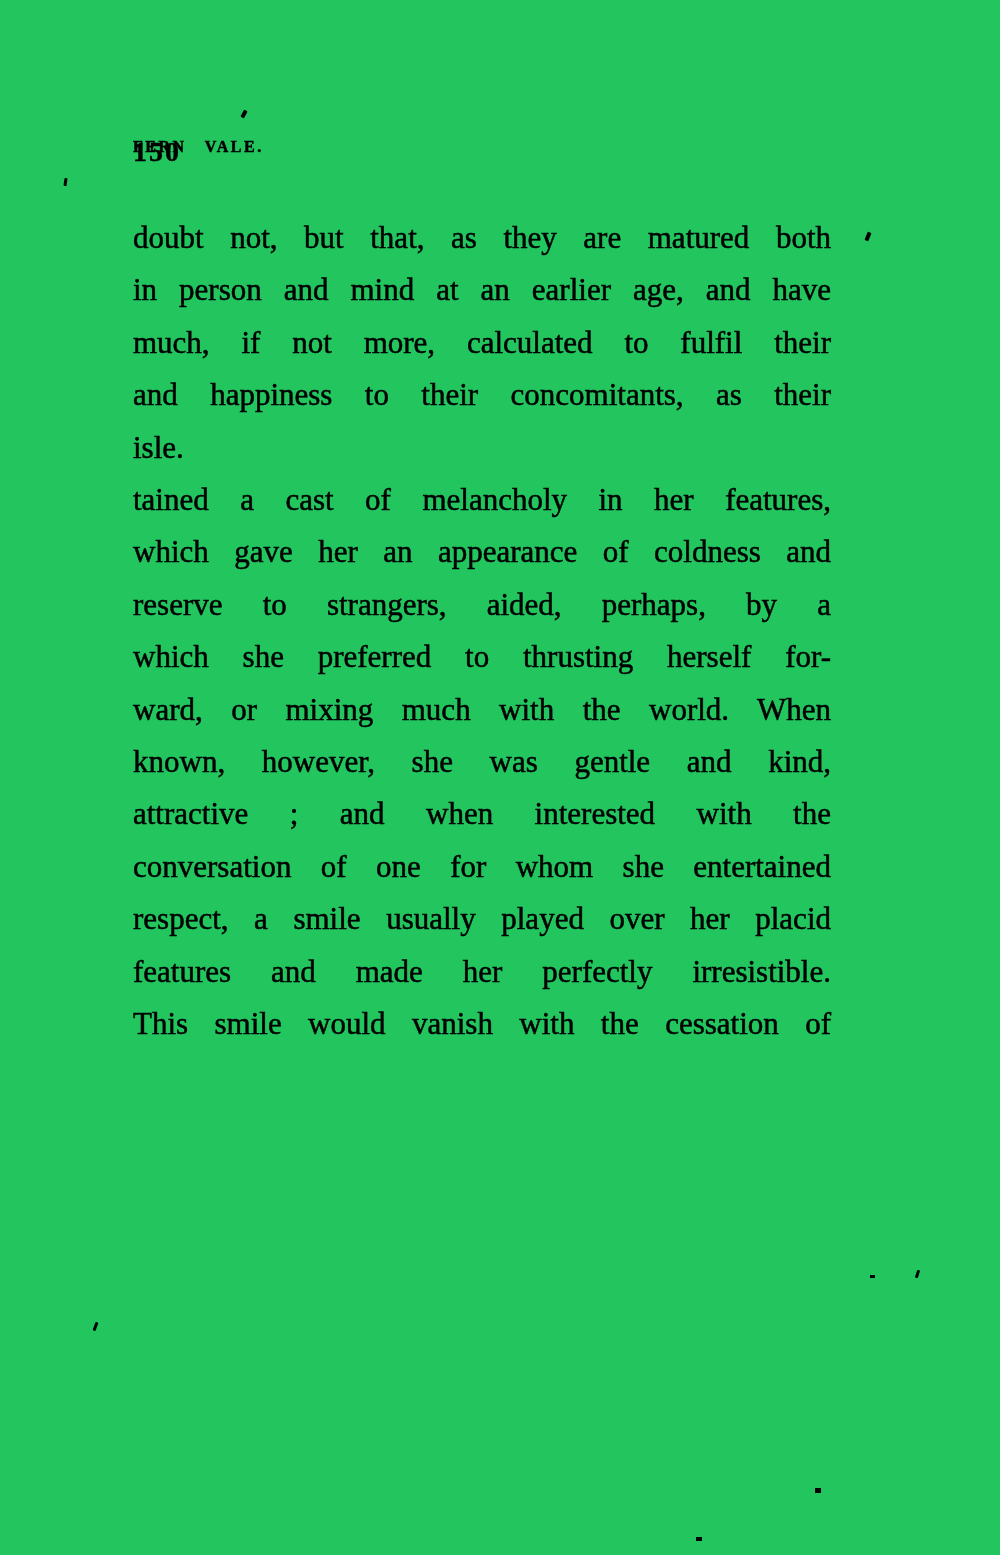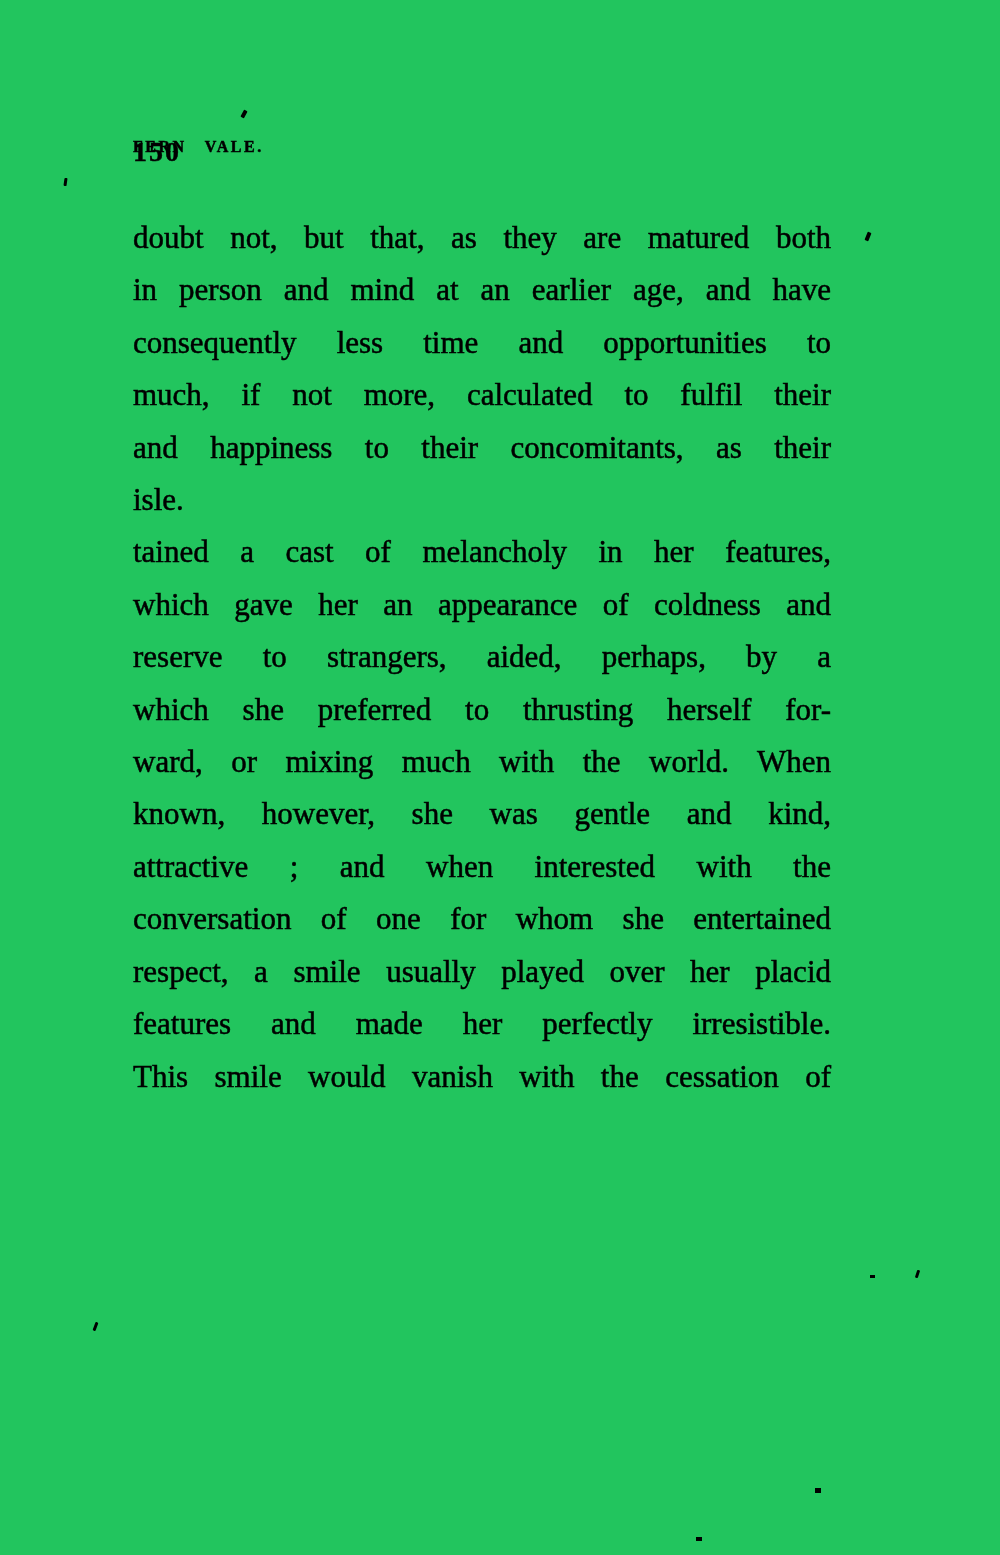--- a/index.html
+++ b/index.html
@@ -79,21 +79,20 @@
 
   <div class="running-head">
     <span class="page-number">150</span>
     <div class="head-title">FERN VALE.</div>
   </div>
 
   <div class="textblock">
 
     <div class="line">doubt not, but that, as they are matured both</div>
     <div class="line">in person and mind at an earlier age, and have</div>
-    <div class="line">consequently less time and opportunities to</div>
     <div class="line">much, if not more, calculated to fulfil their</div>
     <div class="line">and happiness to their concomitants, as their</div>
     <div class="line para-end">isle.</div>
 
     <div class="line">tained a cast of melancholy in her features,</div>
     <div class="line">which gave her an appearance of coldness and</div>
     <div class="line">reserve to strangers, aided, perhaps, by a</div>
     <div class="line">which she preferred to thrusting herself for-</div>
     <div class="line">ward, or mixing much with the world. When</div>
     <div class="line">known, however, she was gentle and kind,</div>

